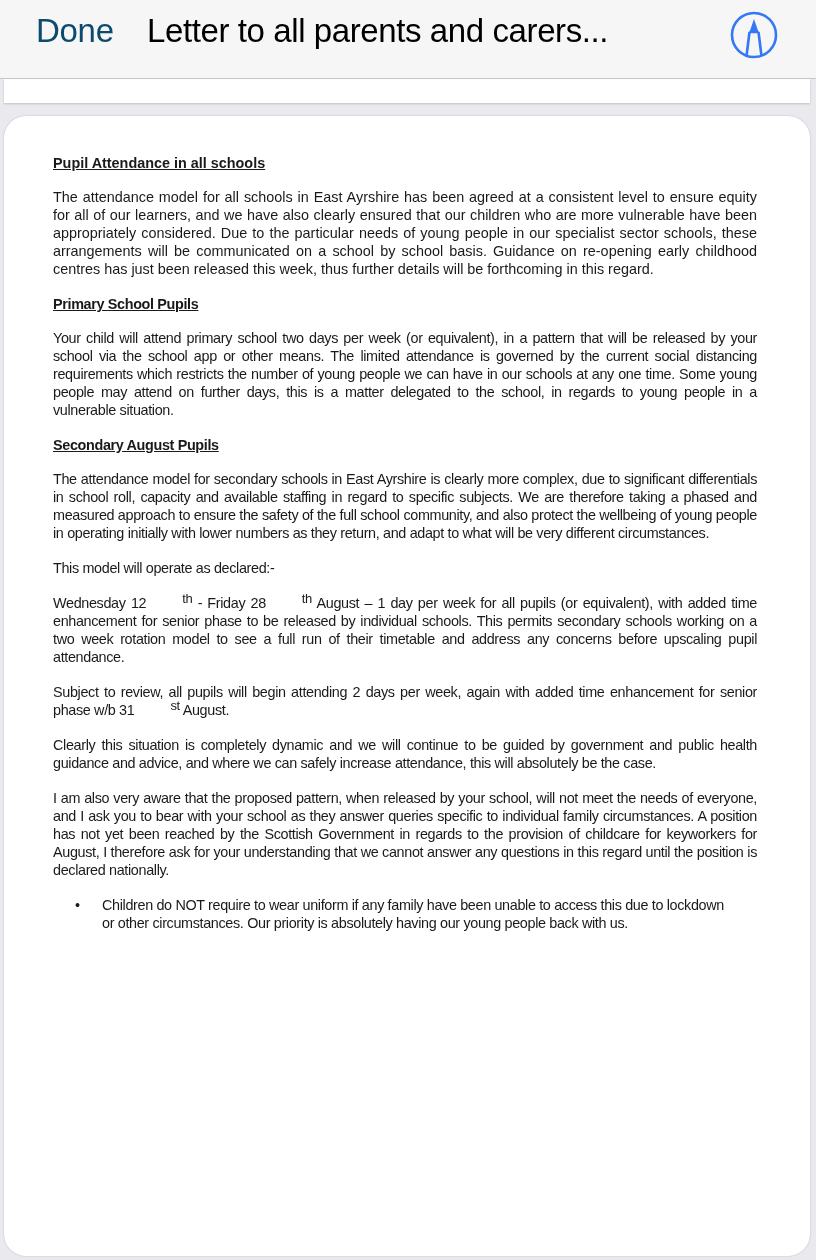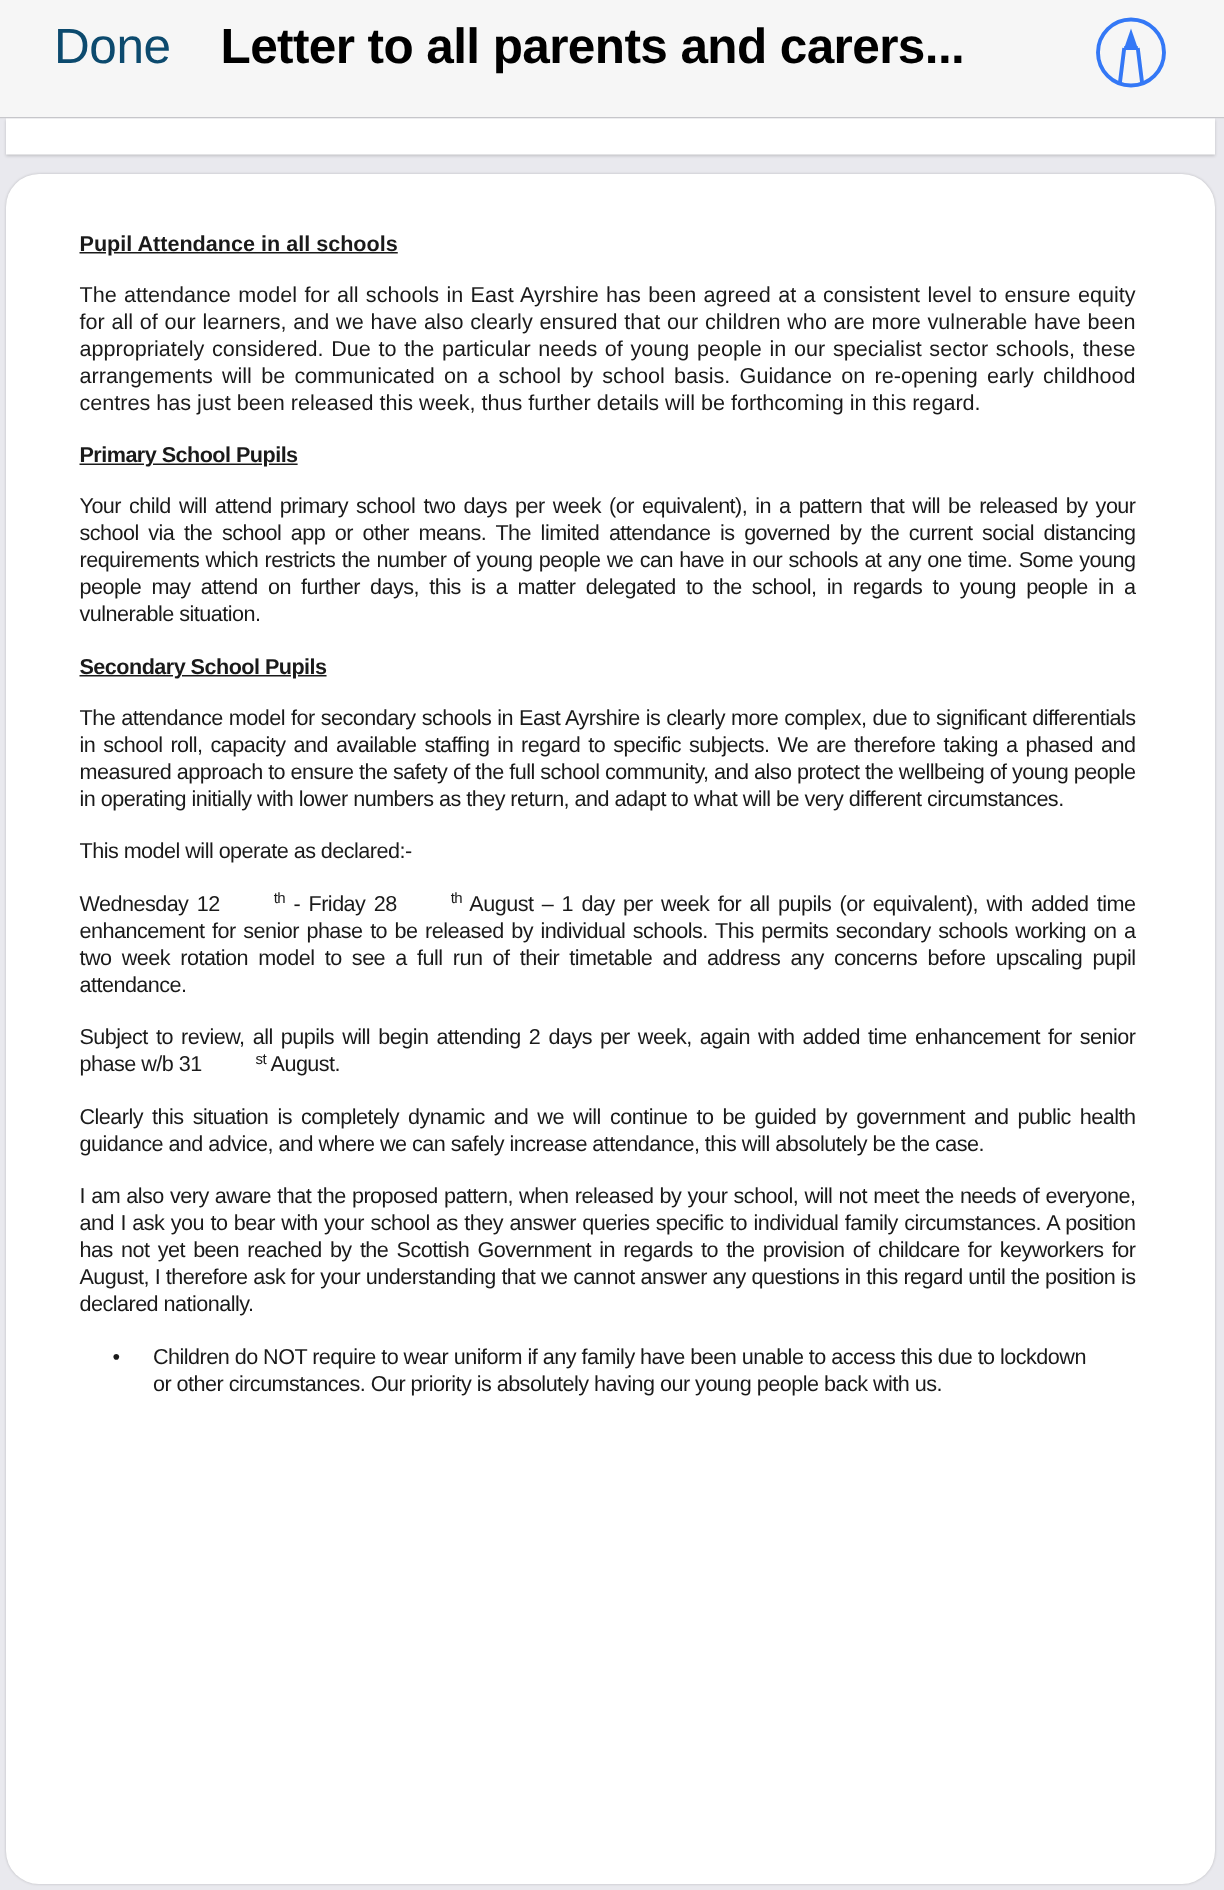--- a/index.html
+++ b/index.html
@@ -16,21 +16,21 @@
     box-sizing: border-box;
   }
   .done-btn {
     position: absolute; left: 36px; top: 12px;
     font-size: 33px; color: #0c4a6e; font-weight: 500;
     letter-spacing: -0.3px;
     cursor: pointer;
   }
   .nav-title {
     position: absolute; left: 147px; top: 12px;
-    font-size: 33px; color: #000; font-weight: 700;
+    font-size: 33px; color: #000; font-weight: 400;
     letter-spacing: -0.4px;
     white-space: nowrap;
   }
   .markup-btn {
     position: absolute; left: 729px; top: 10px; width: 50px; height: 50px;
     cursor: pointer;
   }
   .viewer {
     position: absolute; left: 0; top: 79px; width: 816px; height: 1181px;
     background: #e9e9ee;
@@ -59,21 +59,21 @@
     margin: 0 0 17px 0; text-align: justify;
   }
   .narrow { letter-spacing: -0.35px; }
   .bullet-list { margin: 0; padding: 0; list-style: none; }
   .bullet-item {
     position: relative; padding-left: 49px; width: 630px; text-align: left;
   }
   .bullet-dot {
     position: absolute; left: 22px; top: 0;
   }
-  sup { font-size: 10px; line-height: 0; vertical-align: 5px; padding-left: 36px; }
+  sup { font-size: 13px; line-height: 0; vertical-align: 5px; padding-left: 36px; }
 </style>
 </head>
 <body>
 
 <div class="navbar">
   <div class="done-btn">Done</div>
   <div class="nav-title">Letter to all parents and carers...</div>
   <div class="markup-btn">
     <svg width="50" height="50" viewBox="0 0 50 50">
       <circle cx="25" cy="25" r="22" fill="none" stroke="#3478f6" stroke-width="2.6"></circle>
@@ -88,21 +88,21 @@
 
   <div class="page">
     <div class="content">
 
       <div class="heading">Pupil Attendance in all schools</div>
       <p class="para">The attendance model for all schools in East Ayrshire has been agreed at a consistent level to ensure equity for all of our learners, and we have also clearly ensured that our children who are more vulnerable have been appropriately considered.  Due to the particular needs of young people in our specialist sector schools, these arrangements will be communicated on a school by school basis.  Guidance on re-opening early childhood centres has just been released this week, thus further details will be forthcoming in this regard.</p>
 
       <div class="heading narrow">Primary School Pupils</div>
       <p class="para narrow">Your child will attend primary school two days per week (or equivalent), in a pattern that will be released by your school via the school app or other means. The limited attendance is governed by the current social distancing requirements which restricts the number of young people we can have in our schools at any one time.  Some young people may attend on further days, this is a matter delegated to the school, in regards to young people in a vulnerable situation.</p>
 
-      <div class="heading narrow">Secondary School Pupils</div>
+      <div class="heading narrow">Secondary August Pupils</div>
       <p class="para narrow">The attendance model for secondary schools in East Ayrshire is clearly more complex, due to significant differentials in school roll, capacity and available staffing in regard to specific subjects. We are therefore taking a phased and measured approach to ensure the safety of the full school community, and also protect the wellbeing of young people in operating initially with lower numbers as they return, and adapt to what will be very different circumstances.</p>
       <p class="para narrow">This model will operate as declared:-</p>
 
       <p class="para narrow"><span>Wednesday 12</span><sup>th</sup><span> - Friday 28</span><sup>th</sup><span> August – 1 day per week for all pupils (or equivalent), with added time enhancement for senior phase to be released by individual schools.  This permits secondary schools working on a two week rotation model to see a full run of their timetable and address any concerns before upscaling pupil attendance.</span></p>
 
       <p class="para narrow"><span>Subject to review, all pupils will begin attending 2 days per week, again with added time enhancement for senior phase w/b 31</span><sup>st</sup><span> August.</span></p>
 
       <p class="para narrow">Clearly this situation is completely dynamic and we will continue to be guided by government and public health guidance and advice, and where we can safely increase attendance, this will absolutely be the case.</p>
       <p class="para narrow">I am also very aware that the proposed pattern, when released by your school, will not meet the needs of everyone, and I ask you to bear with your school as they answer queries specific to individual family circumstances. A position has not yet been reached by the Scottish Government in regards to the provision of childcare for keyworkers for August, I therefore ask for your understanding that we cannot answer any questions in this regard until the position is declared nationally.</p>
 

